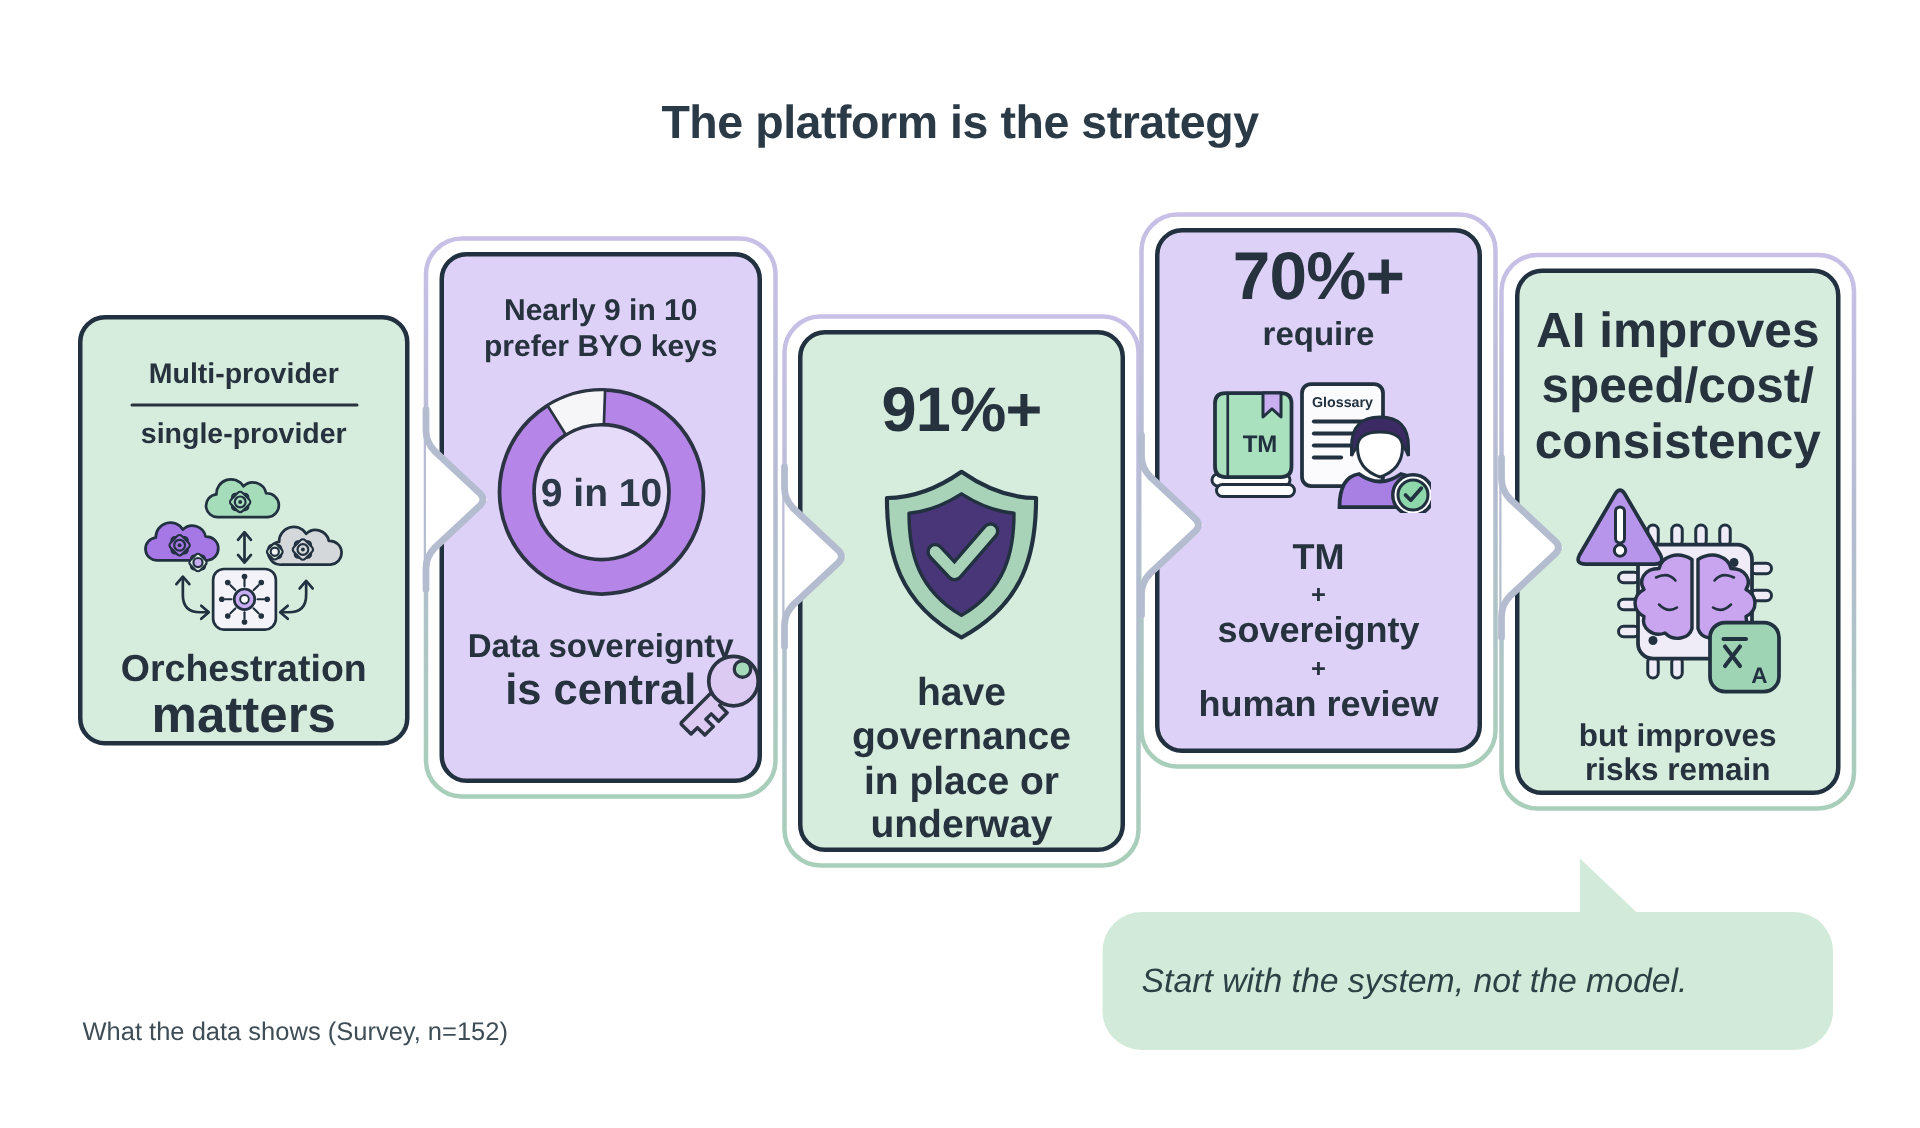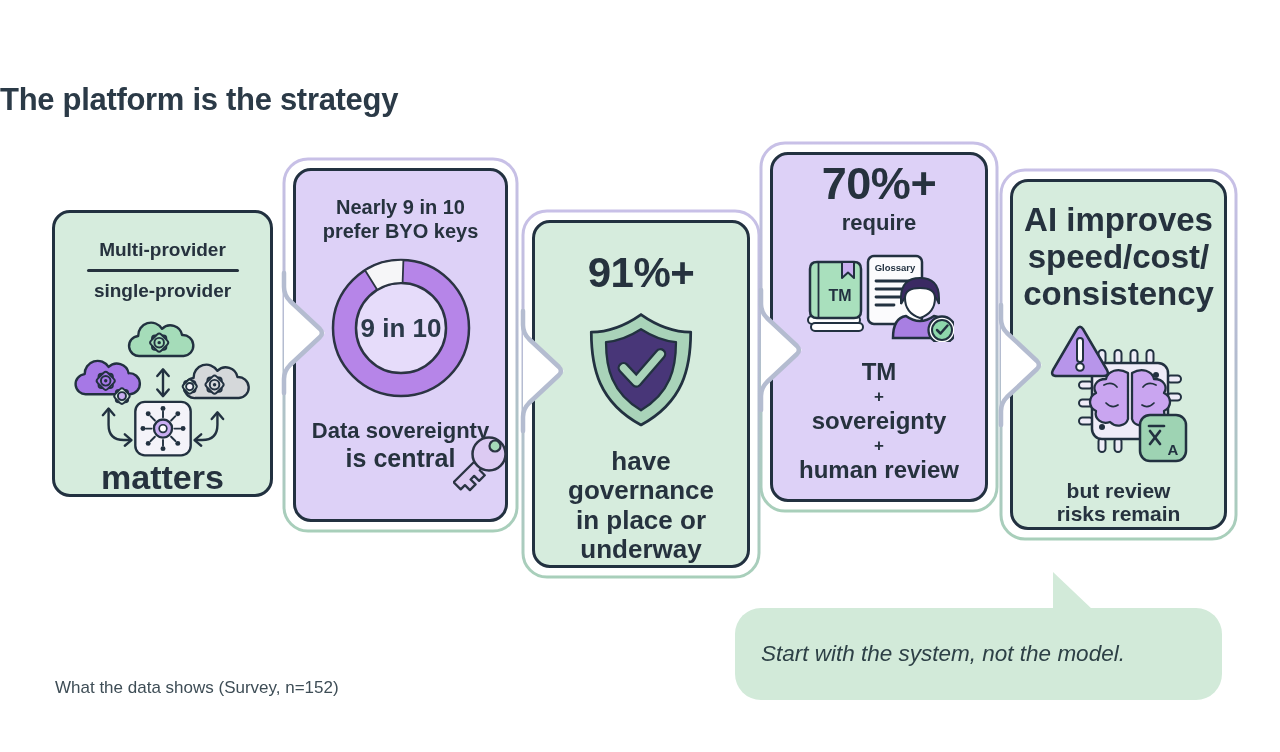--- a/index.html
+++ b/index.html
@@ -1,37 +1,37 @@
 <!DOCTYPE html>
 <html><head>
 <meta charset="utf-8">
 <style>
   html,body{margin:0;padding:0;background:#ffffff;}
   .canvas{position:relative;width:1280px;height:752px;background:#ffffff;overflow:hidden;
           font-family:"Liberation Sans",sans-serif;color:#26323e;}
   svg{display:block;}
-  .title{position:absolute;left:0;right:0;top:82px;
+  .title{position:absolute;left:0;right:0;top:64px;text-align:center;
          font-size:31px;font-weight:800;letter-spacing:-.3px;color:#2b3a47;}
   .plate{position:absolute;}
   .chev{position:absolute;}
   .card{position:absolute;border:3px solid #223140;border-radius:18px;box-sizing:border-box;
         display:flex;flex-direction:column;align-items:center;text-align:center;}
   .card.green{background:#d6ecdd;}
   .card.purple{background:#ddd1f7;}
   .frac-top{margin-top:26px;font-size:19px;font-weight:700;}
   .frac-bar{width:152px;height:3px;background:#26323e;border-radius:2px;margin-top:8px;}
   .frac-bot{margin-top:8px;font-size:19px;font-weight:600;text-align:right;}
   .illu{margin-top:12px;}
   .headline-sm{margin-top:10px;font-size:25px;font-weight:800;line-height:1.05;}
   .headline-lg{font-size:34px;font-weight:800;line-height:1.0;margin-top:1px;}
   .c2-heading{margin-top:24px;font-size:20px;font-weight:700;line-height:1.22;}
   .donut-wrap{position:relative;margin-top:10px;width:156px;height:150px;}
   .key-overlay{position:absolute;left:130px;top:172px;}
   .c2-headline1{margin-top:14px;font-size:22px;font-weight:800;}
-  .c2-headline2{font-size:25px;font-weight:800;line-height:1.0;margin-top:2px;}
+  .c2-headline2{font-size:29px;font-weight:800;line-height:1.0;margin-top:2px;}
   .stat-big{margin-top:26px;font-size:42px;font-weight:800;letter-spacing:-.5px;}
   .c3-caption{margin-top:16px;font-size:26px;font-weight:700;line-height:1.14;}
   .c4-stat{margin-top:6px;font-size:45px;font-weight:800;letter-spacing:-.5px;line-height:1.0;}
   .c4-require{font-size:22px;font-weight:700;margin-top:4px;}
   .c4-icons{margin-top:18px;}
   .c4-list{margin-top:14px;font-weight:800;line-height:1.0;}
   .c4-item{font-size:24px;margin-top:4px;}
   .c4-plus{font-size:17px;margin-top:4px;font-weight:700;}
   .c5-heading{margin-top:20px;font-size:33px;font-weight:800;line-height:1.12;}
   .c5-icons{margin-top:10px;}
@@ -148,20 +148,21 @@
             <circle cx="93" cy="99" r="2.6"></circle>
           <circle cx="108.5" cy="135.5" r="2.6"></circle>
             <circle cx="77.5" cy="135.5" r="2.6"></circle>
           <circle cx="108.5" cy="104.5" r="2.6"></circle>
             <circle cx="77.5" cy="104.5" r="2.6"></circle>
         </g>
         <circle cx="93" cy="120" r="9.5" fill="#c9adf2"></circle>
         <circle cx="93" cy="120" r="4" fill="#ffffff" stroke-width="1.8"></circle>
       </g>
     </svg>
+    <div class="headline-sm">Orchestration</div>
     <div class="headline-lg">matters</div>
   </div>
 
   <div class="card purple" style="left:293px;top:168px;width:215px;height:354px">
     <div class="c2-heading">
       <div>Nearly 9 in 10</div>
       <div>prefer BYO keys</div>
     </div>
     <div class="donut-wrap">
       <svg width="156" height="150" viewBox="0 0 156 150">
@@ -289,21 +290,21 @@
         <rect x="96" y="92" width="46" height="46" rx="10" fill="#9ed3b3" stroke="#223140" stroke-width="2.5"></rect>
         <g stroke="#223140" stroke-width="2.7" stroke-linecap="round" fill="none">
           <path d="M105,103 h15"></path>
           <path d="M106,108 l10,13"></path>
             <path d="M116,108 l-10,13"></path>
         </g>
         <text x="129" y="132" text-anchor="middle" font-size="15" font-weight="700" fill="#223140">A</text>
       </g>
     </svg>
     <div class="c5-caption">
-      <div>but review</div>
+      <div>but improves</div>
       <div>risks remain</div>
     </div>
   </div>
 
   <svg class="chev" style="left:278px;top:271px" width="52" height="124">
     <path d="M6,22 L47,62 L6,102 Z" fill="#ffffff"></path>
     <path d="M6,2 L6,16 Q6,24 12,30 L42,58 Q46,62 42,66 L12,94 Q6,100 6,108 L6,122" fill="none" stroke="#b4bcd0" stroke-width="4.5" stroke-linecap="round" stroke-linejoin="round"></path>
   </svg>
   <svg class="chev" style="left:517px;top:309px" width="52" height="124">
     <path d="M6,22 L47,62 L6,102 Z" fill="#ffffff"></path>

